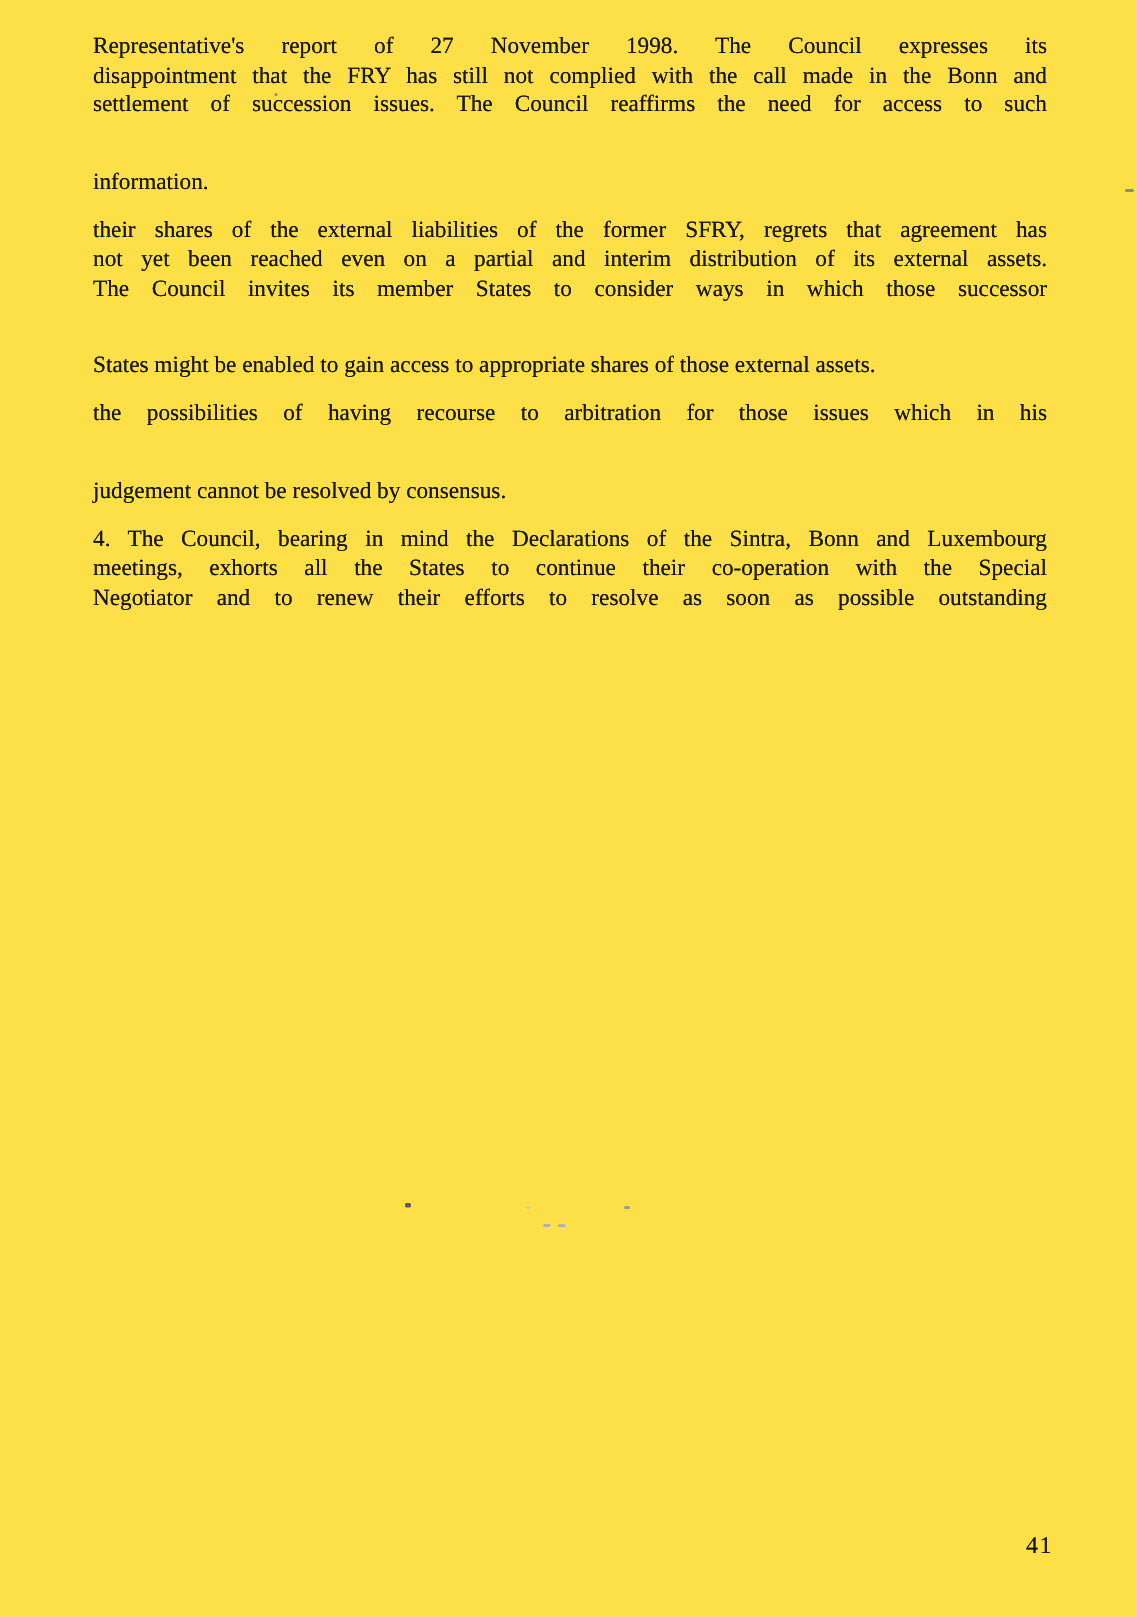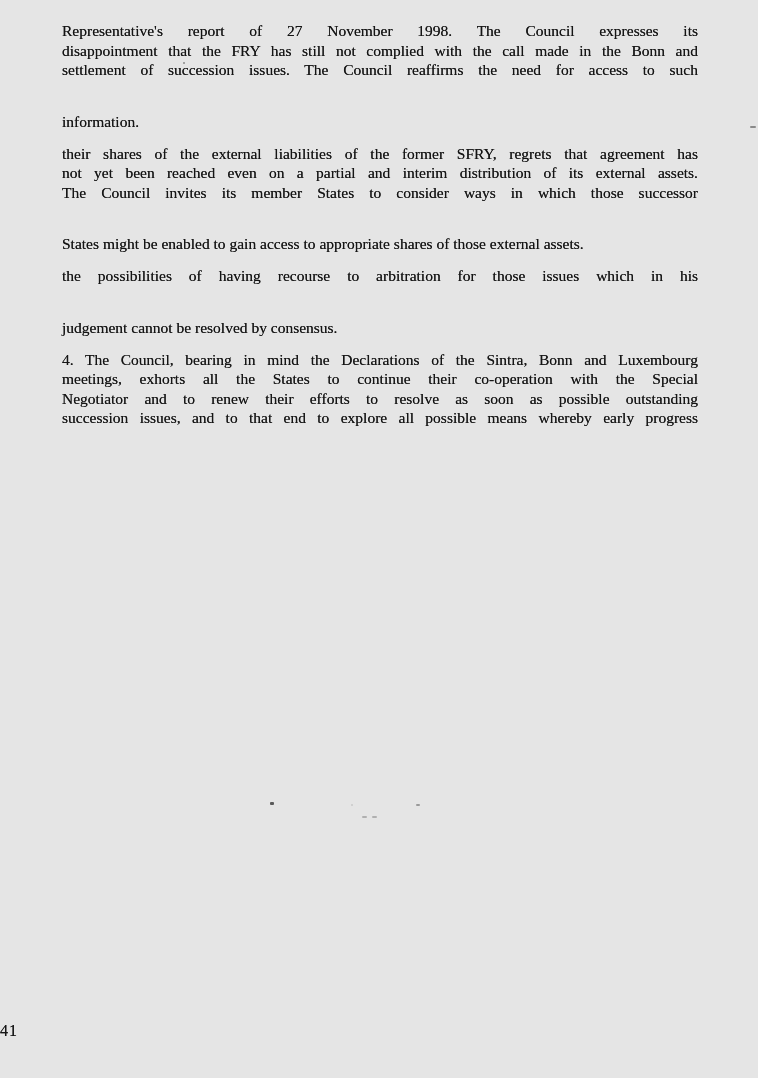--- a/index.html
+++ b/index.html
@@ -11,21 +11,21 @@
     height: 1078px;
     background: #fdfdfc;
     position: relative;
     font-family: "Liberation Serif", serif;
     color: #151515;
     overflow: hidden;
   }
   .scan-page {
     position: absolute;
     inset: 0;
-    background: #e5e5e5;
+    background: #fde047;
   }
   .text-block {
     position: absolute;
     left: 62px;
     top: 21px;
     width: 636px;
     font-size: 15.5px;
     line-height: 19.5px;
     text-shadow: 0 0 0.4px rgba(10,10,10,0.75);
   }
@@ -41,21 +41,21 @@
   .tl.last {
     text-align: justify;
     text-align-last: left;
     margin-top: 32px;
   }
   .page-number {
     position: absolute;
     top: 1022px;
     left: 0;
     width: 702px;
-    text-align: left;
+    text-align: right;
     font-size: 16px;
     letter-spacing: 1px;
     text-shadow: 0 0 0.4px rgba(10,10,10,0.75);
   }
   .speck {
     position: absolute;
     border-radius: 1px;
   }
   .speck.s1 { left: 183px; top: 62px;  width: 2px; height: 2px; background: #8a8a8a; }
   .speck.s2 { left: 270px; top: 802px; width: 4px; height: 3px; background: #5a5a5a; }
@@ -88,21 +88,20 @@
 
     <div class="para">
       <div class="tl">the possibilities of having recourse to arbitration for those issues which in his</div>
       <div class="tl last">judgement cannot be resolved by consensus.</div>
     </div>
 
     <div class="para">
       <div class="tl">4. The Council, bearing in mind the Declarations of the Sintra, Bonn and Luxembourg</div>
       <div class="tl">meetings, exhorts all the States to continue their co-operation with the Special</div>
       <div class="tl">Negotiator and to renew their efforts to resolve as soon as possible outstanding</div>
-      <div class="tl">succession issues, and to that end to explore all possible means whereby early progress</div>
     </div>
 
   </div>
 
   <div class="page-number">41</div>
 
   <div class="speck s1"></div>
   <div class="speck s2"></div>
   <div class="speck s3"></div>
   <div class="speck s4"></div>

